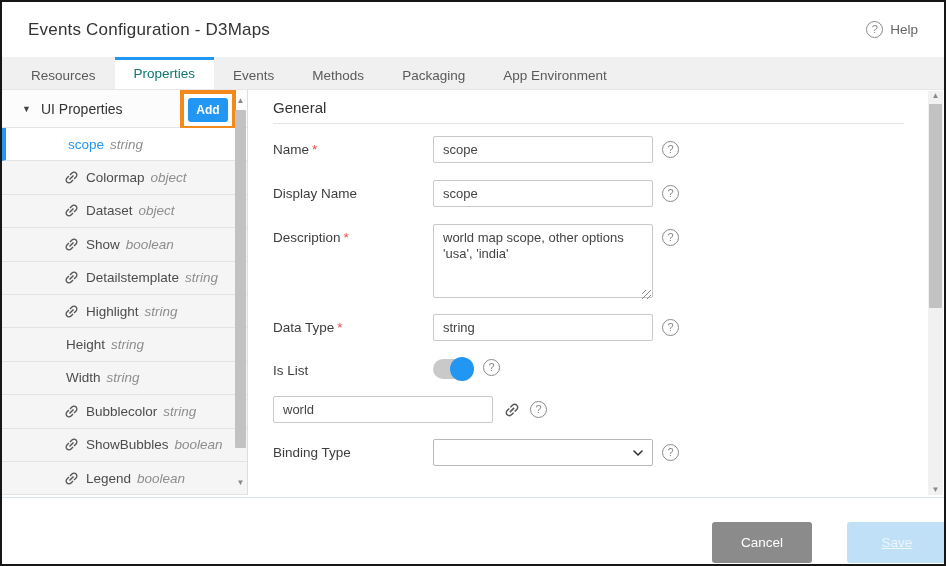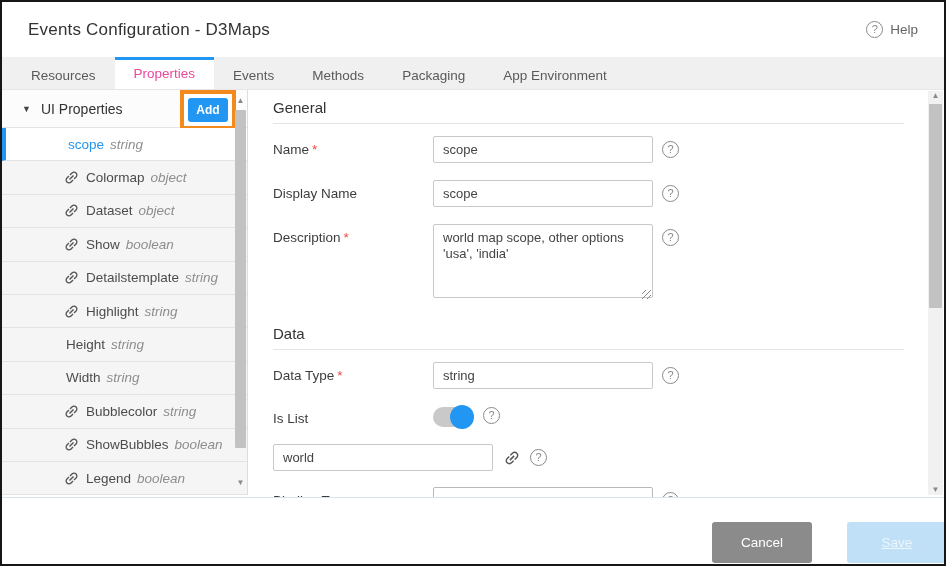--- a/index.html
+++ b/index.html
@@ -10,21 +10,21 @@
 
   
   .titlebar { height:55px; display:flex; align-items:center; padding:0 26px; background:#fff; }
   .title { font-size:17px; color:#333; letter-spacing:.2px; }
   .help { margin-left:auto; display:flex; align-items:center; gap:7px; color:#666; font-size:13.5px; cursor:pointer; }
   .qicon { display:inline-block; width:17px; height:17px; border:1px solid #8a8a8a; border-radius:50%; color:#8a8a8a; font-size:11px; line-height:15px; text-align:center; }
 
   
   .tabbar { height:33px; background:#f0f0f0; display:flex; padding-left:10px; border-bottom:1px solid #e6e6e6; }
   .tab { padding:0 19px; line-height:31px; font-size:13.5px; color:#5a5a5a; cursor:pointer; border-top:3px solid transparent; }
-  .tab.active { background:#fff; border-top:3px solid #2196f3; color:#ec4899; line-height:28px; }
+  .tab.active { background:#fff; border-top:3px solid #2196f3; color:#0f766e; line-height:28px; }
 
   
   .bodyarea { position:absolute; top:88px; left:0; right:0; bottom:67px; }
 
   
   .sidebar { position:absolute; left:0; top:0; width:246px; height:405px; background:#fafafa; border-right:1px solid #ddd; border-bottom:1px solid #ddd; }
   .side-head { position:relative; height:38px; background:#fcfcfc; display:flex; align-items:center; padding-left:20px; border-bottom:1px solid #e4e4e4; }
   .caret { font-size:9px; color:#444; margin-right:10px; }
   .side-title { font-size:14px; color:#333; }
   .add-highlight { position:absolute; top:0; right:11px; border:4px solid #f28a1e; padding:4px; background:#fff; }
@@ -225,21 +225,20 @@
 
         <div class="frow gap1">
           <label class="req">Description</label>
           <span class="ta-wrap">
             <textarea class="tinput" style="">world map scope, other options 'usa', 'india'</textarea>
             <span class="resize-grip"></span>
           </span>
           <span class="qicon">?</span>
         </div>
 
-        <div class="section-title sect-gap">Data</div>
 
         <div class="frow">
           <label class="req">Data Type</label>
           <input class="tinput" type="text" value="string" style="">
           <span class="qicon">?</span>
         </div>
 
         <div class="frow gap2">
           <label>Is List</label>
           <span class="toggle">

